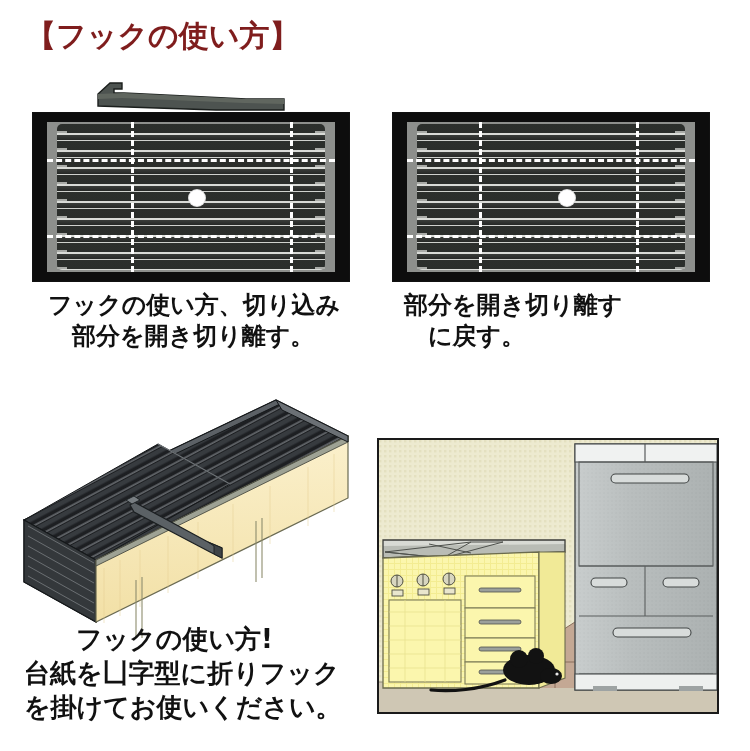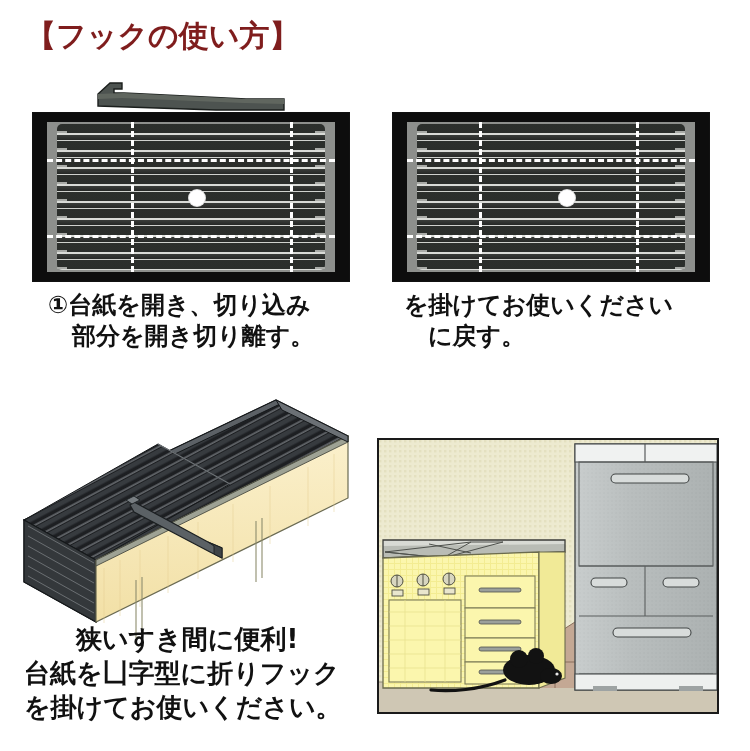--- a/index.html
+++ b/index.html
@@ -129,23 +129,23 @@
       <div class="dash-v" style="left:229px;"></div>
 
       <div class="hole" style="left:152px;top:68px;"></div>
     </div>
     <div class="notch" style="left:86px;bottom:0;"></div>
     <div class="notch" style="left:242px;bottom:0;"></div>
     <div class="notch" style="left:92px;top:0;height:6px;width:10px;"></div>
   </div>
 </div>
 
-<div class="caption" id="caption-1">①台紙を開き、切り込み
+<div class="caption" id="caption-1">フックの使い方、切り込み
 　部分を開き切り離す。</div>
-<div class="caption" id="caption-2">を掛けてお使いください
+<div class="caption" id="caption-2">部分を開き切り離す
 　に戻す。</div>
 
 <div id="iso-wrap">
   <svg width="360" height="246" viewBox="0 0 360 246">
     <defs>
       <linearGradient id="tanGrad" x1="0" y1="0" x2="0" y2="1">
         <stop offset="0%" stop-color="#fbf0cc"></stop>
         <stop offset="100%" stop-color="#f2e0a6"></stop>
       </linearGradient>
       <pattern id="corrTop" width="12" height="12" patternUnits="userSpaceOnUse" patternTransform="rotate(-28)">
@@ -204,21 +204,21 @@
     <polygon points="268,8 340,44 340,50 274,18" fill="#6b7075" stroke="#15181a" stroke-width="1"></polygon>
 
     <polygon points="122,113 126,110 200,150 214,156 214,166 202,160 126,120" fill="#5b6165" stroke="#1b1f21" stroke-width="1.2"></polygon>
     <polygon points="200,150 214,156 214,166 206,162 206,154" fill="#3e4347" stroke="#1b1f21" stroke-width="0.9"></polygon>
     <polygon points="118,108 126,104 132,108 124,112" fill="#787e82" stroke="#1b1f21" stroke-width="0.9"></polygon>
 
     <line x1="150" y1="52" x2="222" y2="92" stroke="#6f7478" stroke-width="1.2"></line>
   </svg>
 </div>
 
-<div class="caption" id="caption-3">　　狭いすき間に便利!
+<div class="caption" id="caption-3">　　フックの使い方!
 台紙を凵字型に折りフック
 を掛けてお使いください。</div>
 
 <div id="photo-wrap">
   <svg width="338" height="272" viewBox="0 0 338 272">
     <defs>
       <pattern id="wallTex" width="5" height="5" patternUnits="userSpaceOnUse">
         <rect width="5" height="5" fill="#edead0"></rect>
         <rect width="2.4" height="2.4" fill="#e4e0c0"></rect>
       </pattern>

